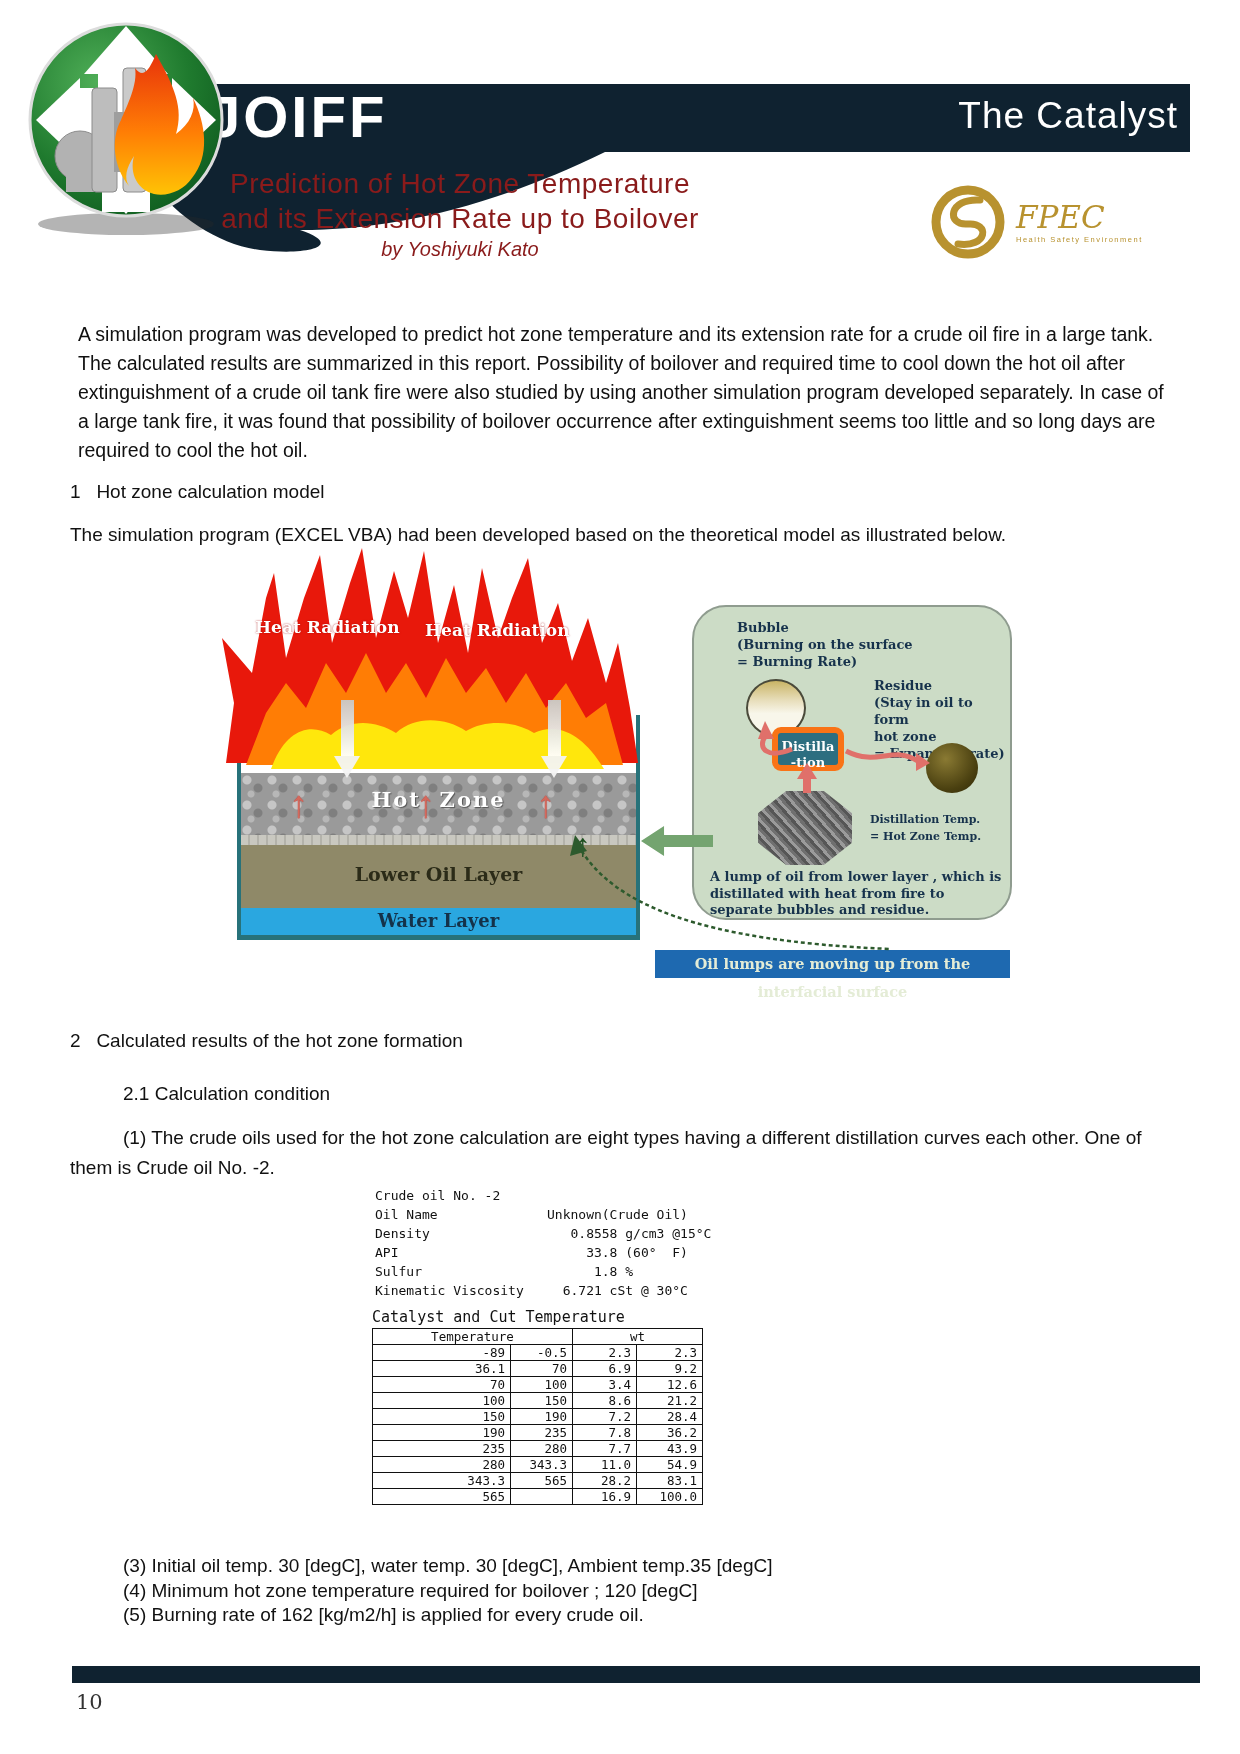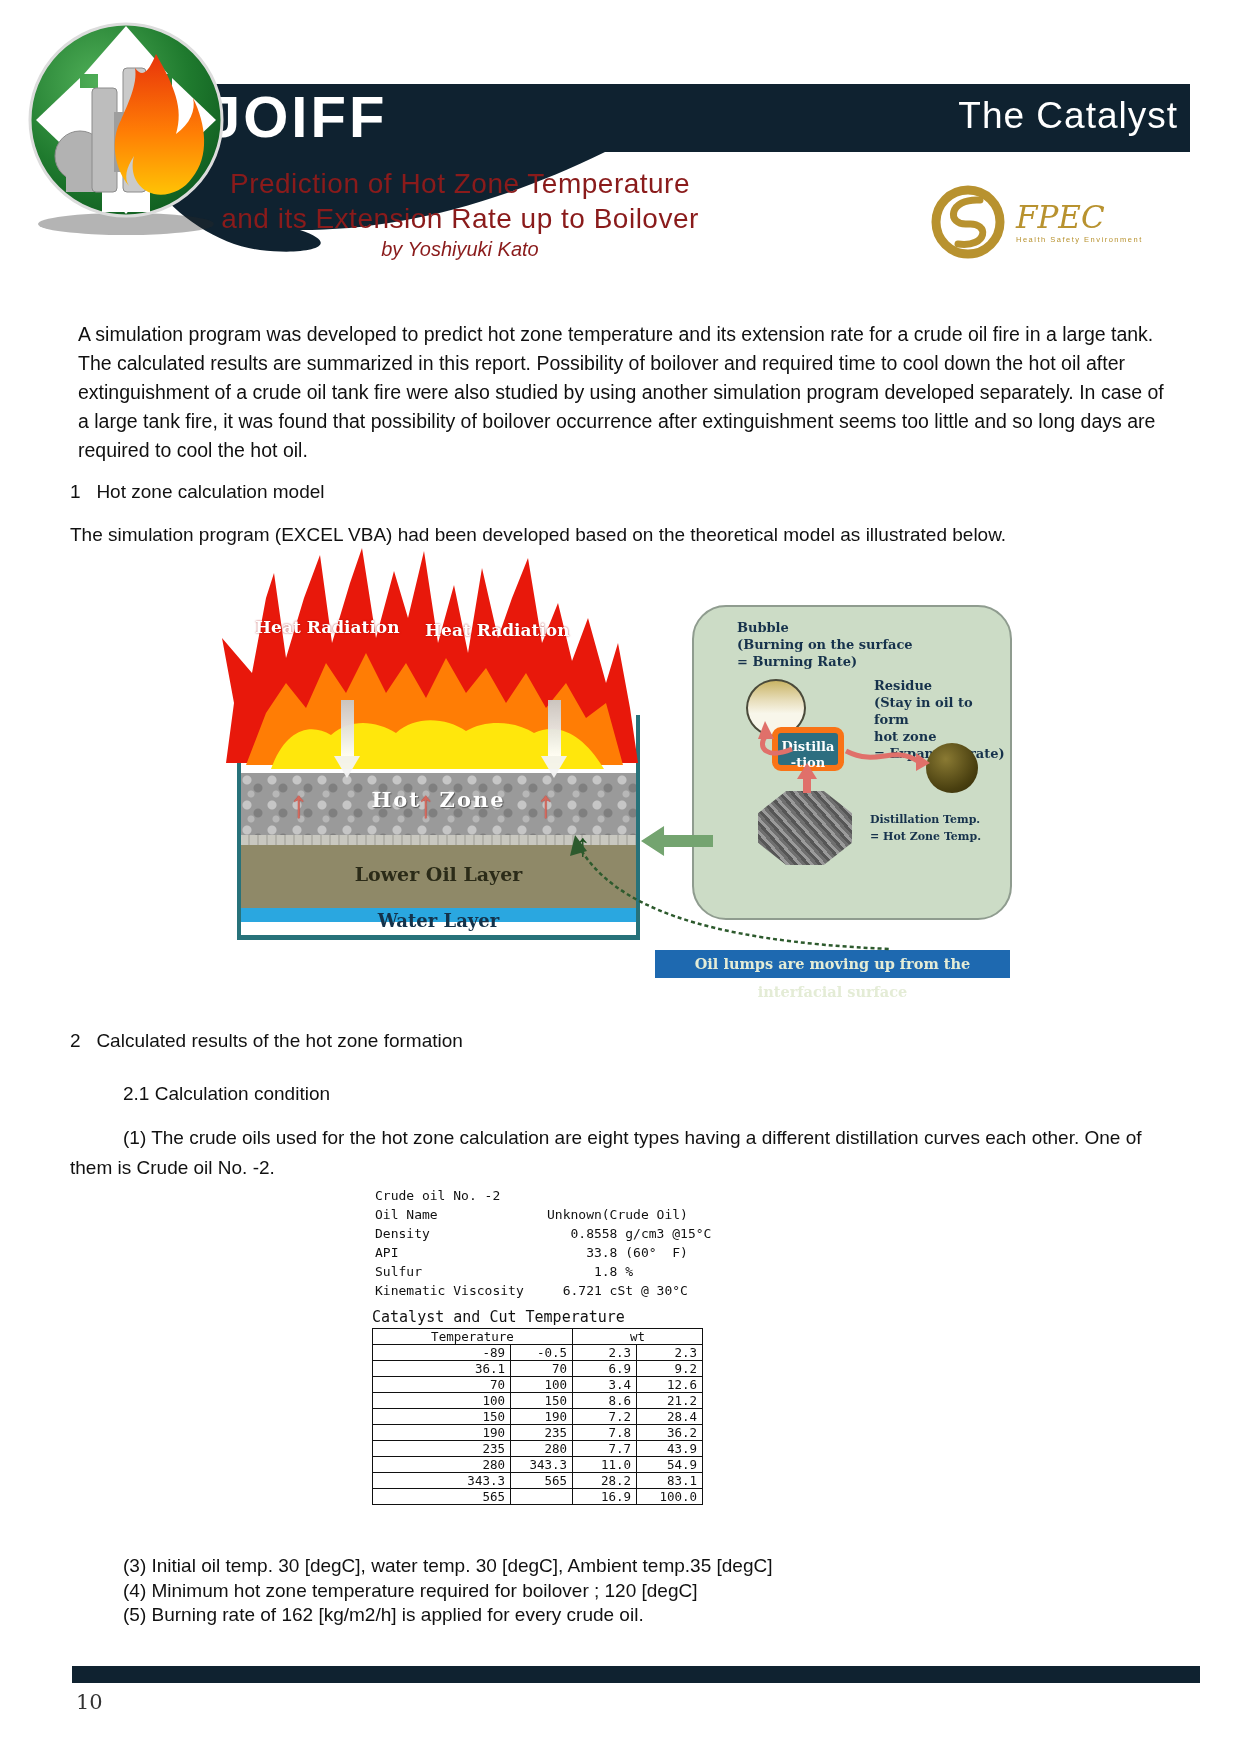--- a/index.html
+++ b/index.html
@@ -61,21 +61,21 @@
       font-family:"DejaVu Serif",serif;font-weight:bold;font-size:21px;letter-spacing:2px;white-space:pre;
       text-shadow:1px 1px 1px #555;}
   .red-up{position:absolute;top:12px;font-size:38px;font-weight:bold;color:#d4695c;line-height:38px;
       text-shadow:0 0 1px #a33;}
   .strip{position:absolute;left:0;right:0;top:120px;height:10px;background:
       repeating-linear-gradient(90deg,#c9c8c0 0 7px,#b3b2aa 7px 9px);}
   .oil{position:absolute;left:0;right:0;top:130px;height:63px;background:#8f8968;}
   .oil-label{position:absolute;left:0;right:0;top:18px;text-align:center;color:#2b2b18;
       font-family:"DejaVu Serif",serif;font-weight:bold;font-size:19px;}
   .green-up{position:absolute;left:334px;top:-16px;font-size:32px;font-weight:bold;color:#1d4f1f;line-height:32px;}
-  .water{position:absolute;left:0;right:0;top:193px;height:14px;background:#2aa7e0;}
+  .water{position:absolute;left:0;right:0;top:193px;height:27px;background:#2aa7e0;}
   .water-label{position:absolute;left:0;right:0;top:2px;text-align:center;color:#14324a;
       font-family:"DejaVu Serif",serif;font-weight:bold;font-size:18px;}
 
   .panel{position:absolute;left:462px;top:62px;width:320px;height:315px;background:#ccdcc6;
          border:2px solid #8f9c8f;border-radius:34px;box-sizing:border-box;z-index:1;}
   .plabel{position:absolute;color:#16324c;font-family:"DejaVu Serif",serif;font-weight:bold;
           font-size:13px;line-height:17px;}
   .bubble-label{left:43px;top:12px;}
   .residue-label{left:180px;top:70px;}
   .dtemp-label{left:176px;top:204px;font-size:11px;}
@@ -241,20 +241,21 @@
       <div class="residue-circle"></div>
       <div class="distill-box">
         <div>Distilla</div>
         <div>-tion</div>
       </div>
       <div class="oct"></div>
       <div class="plabel dtemp-label">
         <div>Distillation Temp.</div>
         <div>= Hot Zone Temp.</div>
       </div>
+      <div class="plabel lump-caption">A lump of oil from lower layer , which is distillated with  heat from fire to separate bubbles and residue.</div>
       <svg class="panel-arrows" viewBox="0 0 320 315">
         <line x1="113" y1="186" x2="113" y2="170" stroke="#e0706a" stroke-width="8"></line>
         <polygon points="103,172 123,172 113,156" fill="#e0706a"></polygon>
         <path d="M 98,142 C 74,152 62,142 72,128" fill="none" stroke="#e0706a" stroke-width="5"></path>
         <polygon points="64,132 80,132 71,114" fill="#e0706a"></polygon>
         <path d="M 152,144 C 184,160 198,138 224,154" fill="none" stroke="#e0706a" stroke-width="5"></path>
         <polygon points="222,146 222,164 236,156" fill="#e0706a"></polygon>
       </svg>
     </div>
 

